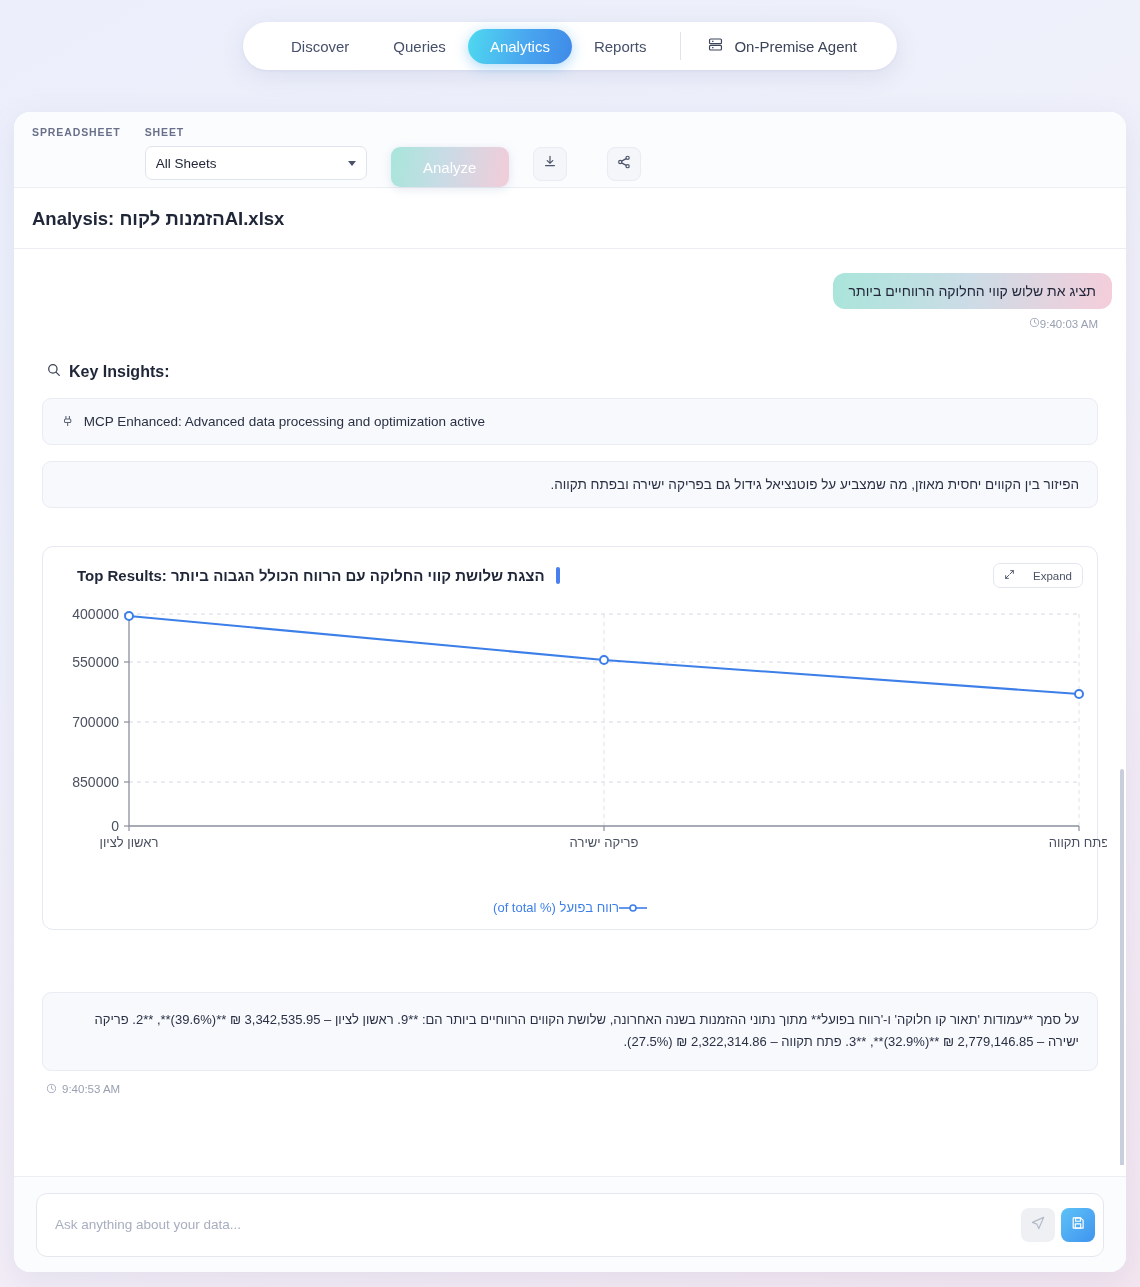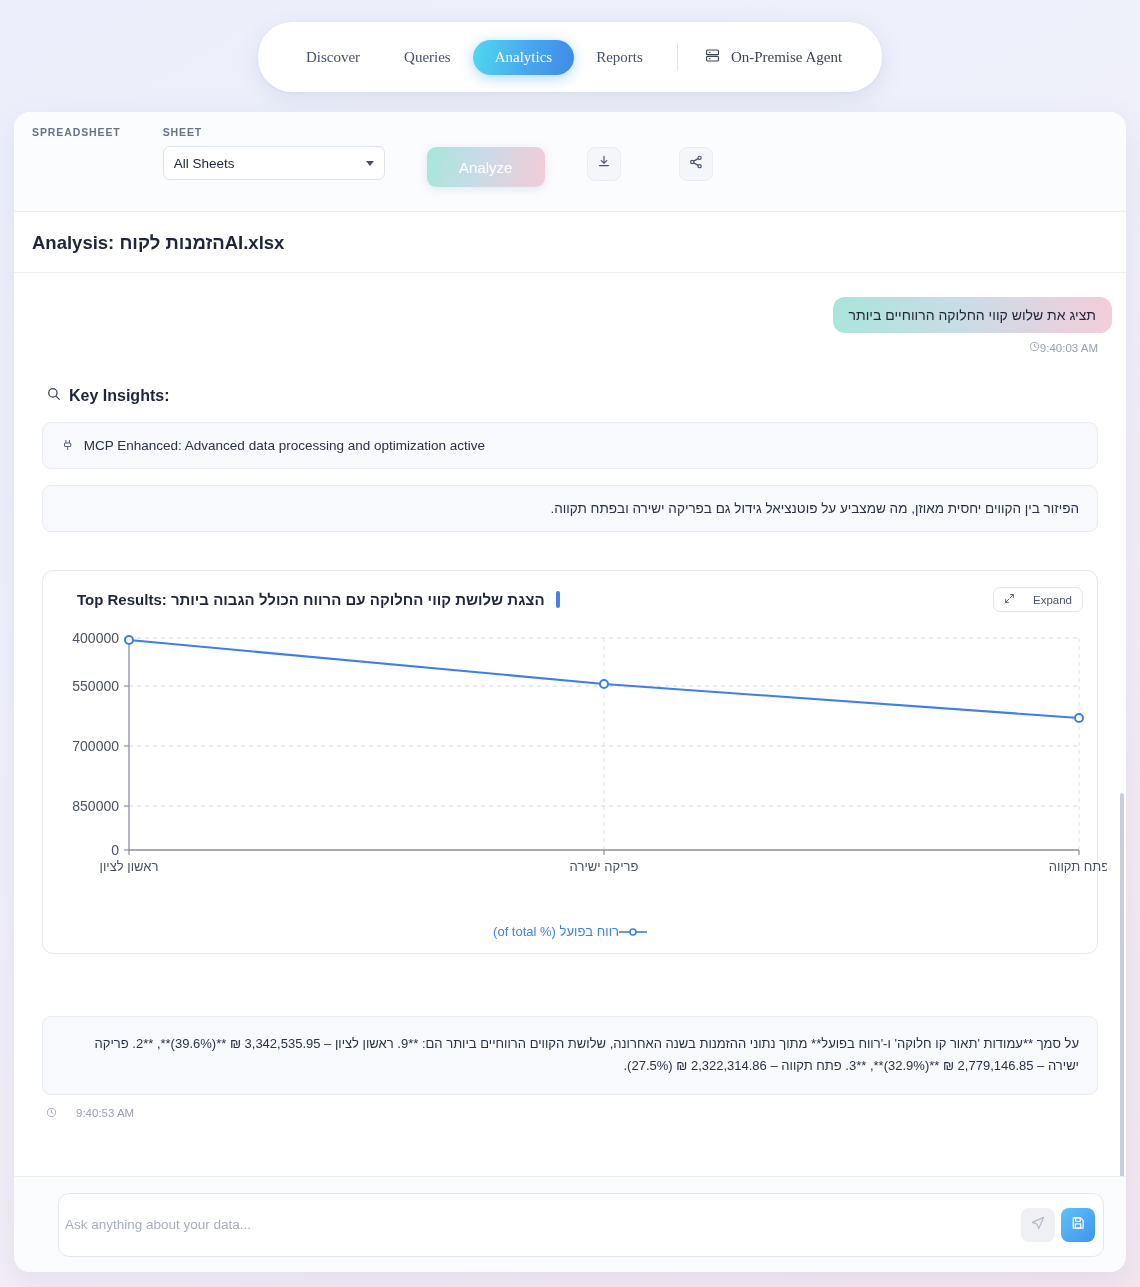--- a/index.html
+++ b/index.html
@@ -19,26 +19,25 @@
   
   .nav-wrap {
     position: absolute;
     top: 22px; left: 0; right: 0;
     display: flex;
     justify-content: center;
   }
   .nav-pill {
     background: #ffffff;
     border-radius: 34px;
-    height: 70px;
+    height: 48px;
     padding: 0 26px;
     display: flex;
     align-items: center;
     box-shadow: 0 6px 24px rgba(90,100,160,0.12), 0 1px 3px rgba(90,100,160,0.08);
-    font-family: Liberation Serif, serif;
   }
   .nav-item {
     font-size: 15px;
     color: #475069;
     padding: 9px 22px;
     border-radius: 20px;
     white-space: nowrap;
     cursor: pointer;
   }
   .nav-item.active {
@@ -71,25 +70,25 @@
     width: 1112px;
     height: 1160px;
     background: #ffffff;
     border-radius: 16px;
     box-shadow: 0 8px 30px rgba(90,100,160,0.10);
     overflow: hidden;
   }
 
   
   .toolbar {
-    height: 100px;
+    height: 76px;
     padding: 14px 18px 0 18px;
     display: flex;
     align-items: flex-start;
-    gap: 42px;
+    gap: 24px;
     background: #fbfcfe;
     border-bottom: 1px solid #eceef4;
   }
   .field-group { display: flex; flex-direction: column; }
   .field-label {
     font-size: 10.5px;
     letter-spacing: 0.9px;
     color: #69708a;
     font-weight: 600;
     margin-bottom: 8px;
@@ -270,21 +269,21 @@
     color: #2a3145;
     direction: rtl;
     text-align: right;
   }
   .summary-ts {
     margin: 12px 0 0 18px;
     font-size: 11.5px;
     color: #9aa0b3;
     display: flex;
     align-items: center;
-    gap: 19px;
+    gap: 5px;
   }
 
   
   .composer {
     position: absolute;
     left: 0; right: 0; bottom: 0;
     height: 96px;
     background: #fbfcfe;
     border-top: 1px solid #eceef4;
     display: flex;
@@ -292,22 +291,21 @@
     padding: 0 22px;
   }
   .composer-input {
     flex: 1;
     height: 64px;
     border: 1px solid #e4e7ef;
     border-radius: 11px;
     background: #ffffff;
     display: flex;
     align-items: center;
-    padding: 0 8px 0 6px;
-    margin-left: 22px;
+    padding: 0 8px 0 18px;
   }
   .composer-input input {
     flex: 1;
     border: none;
     outline: none;
     font-size: 13.5px;
     font-family: inherit;
     color: #2a3145;
     background: transparent;
   }

